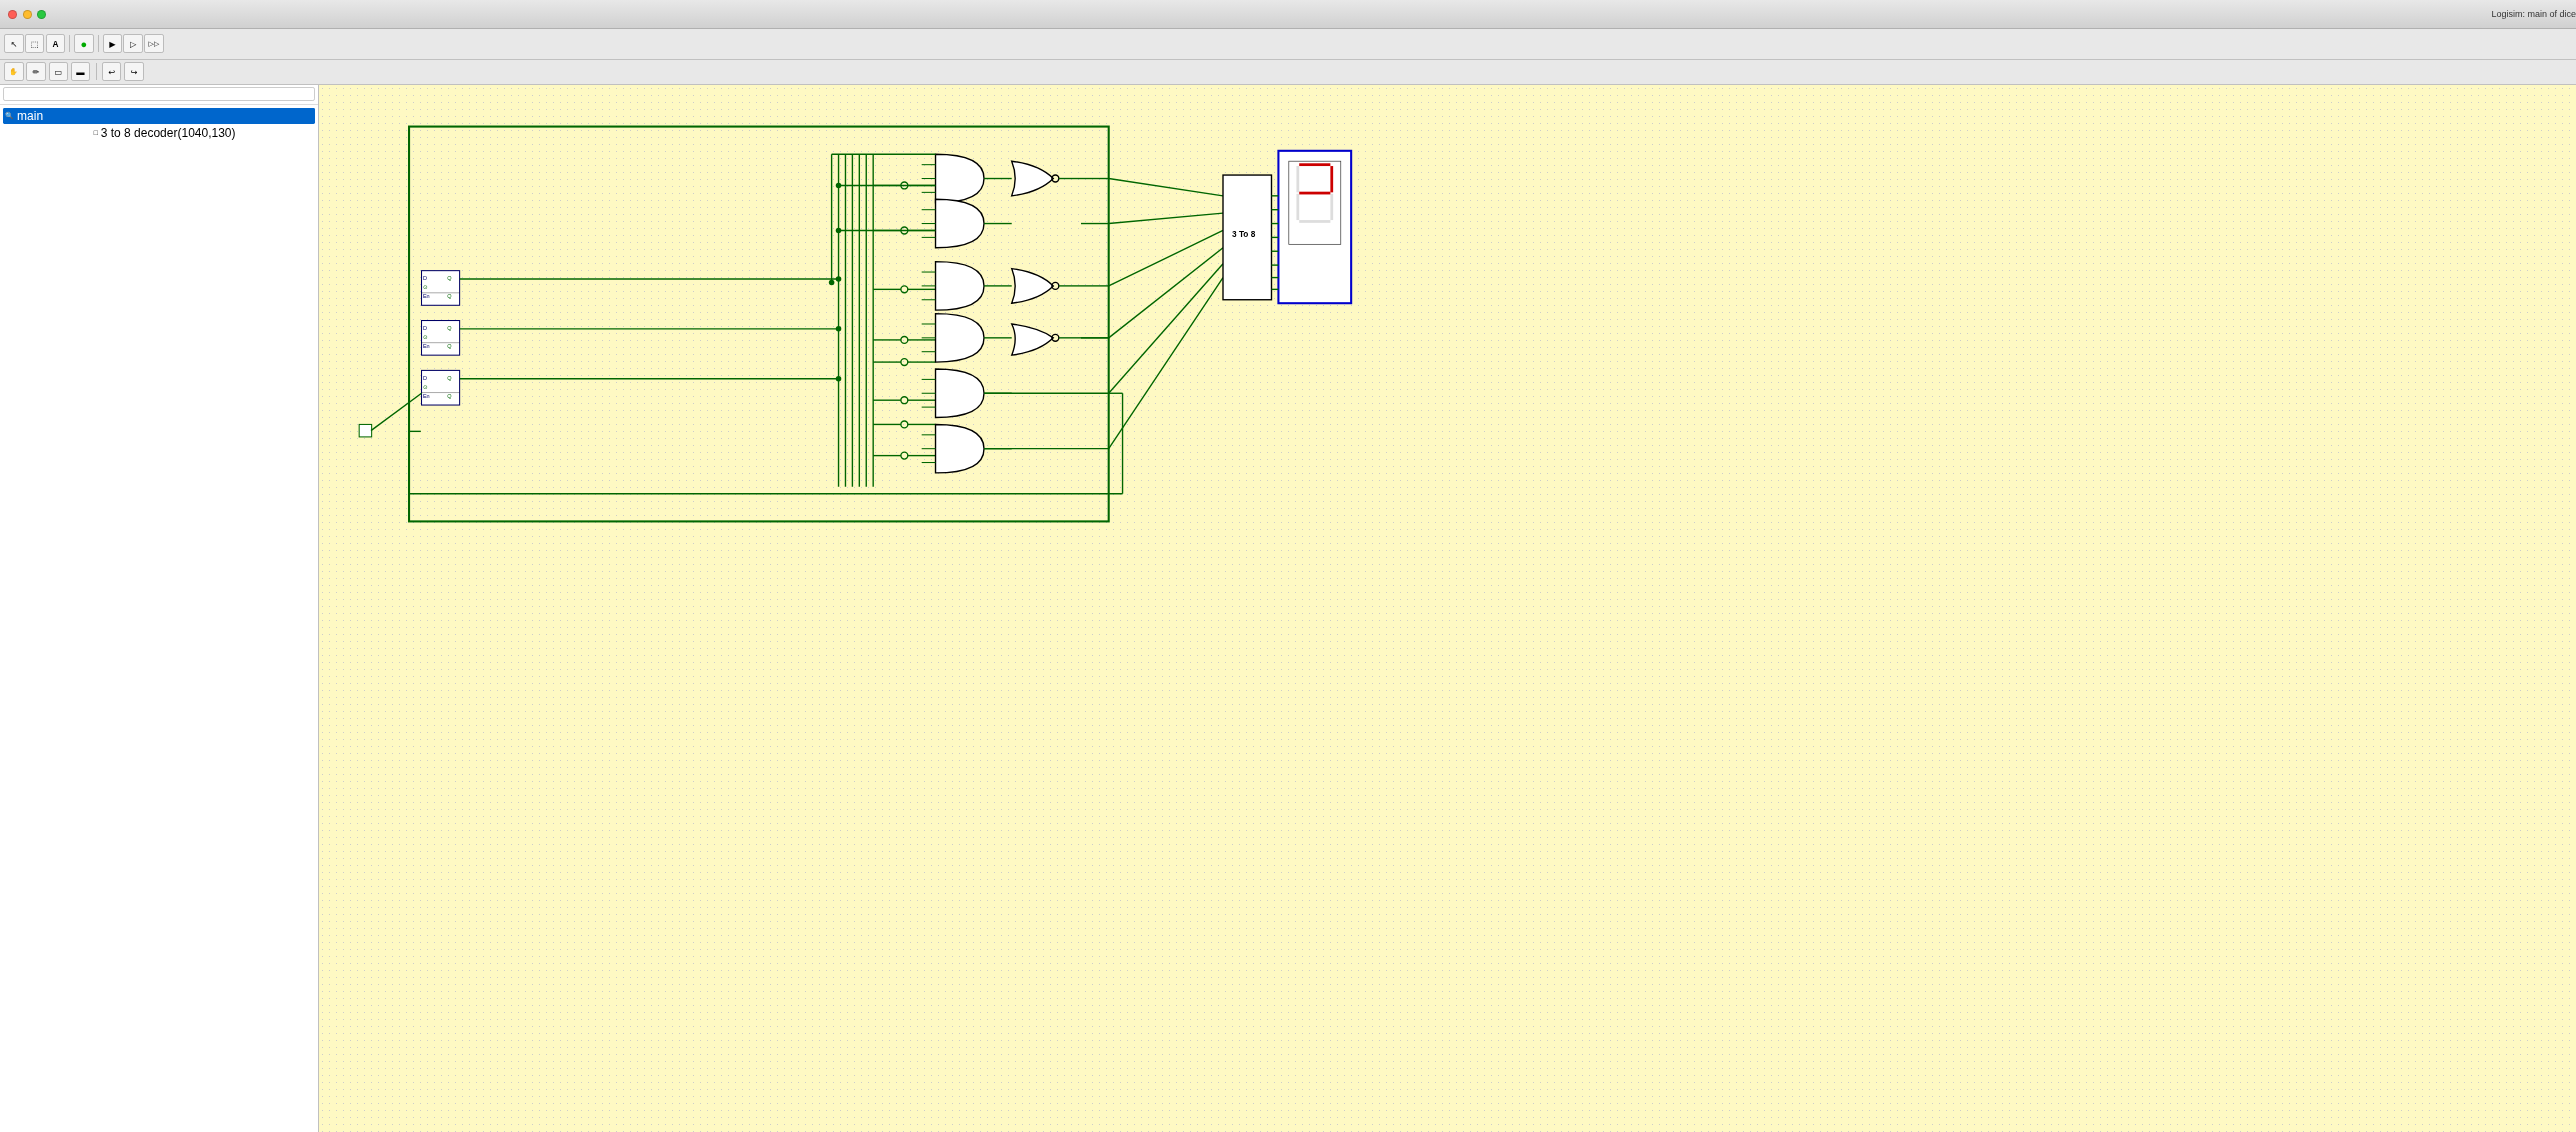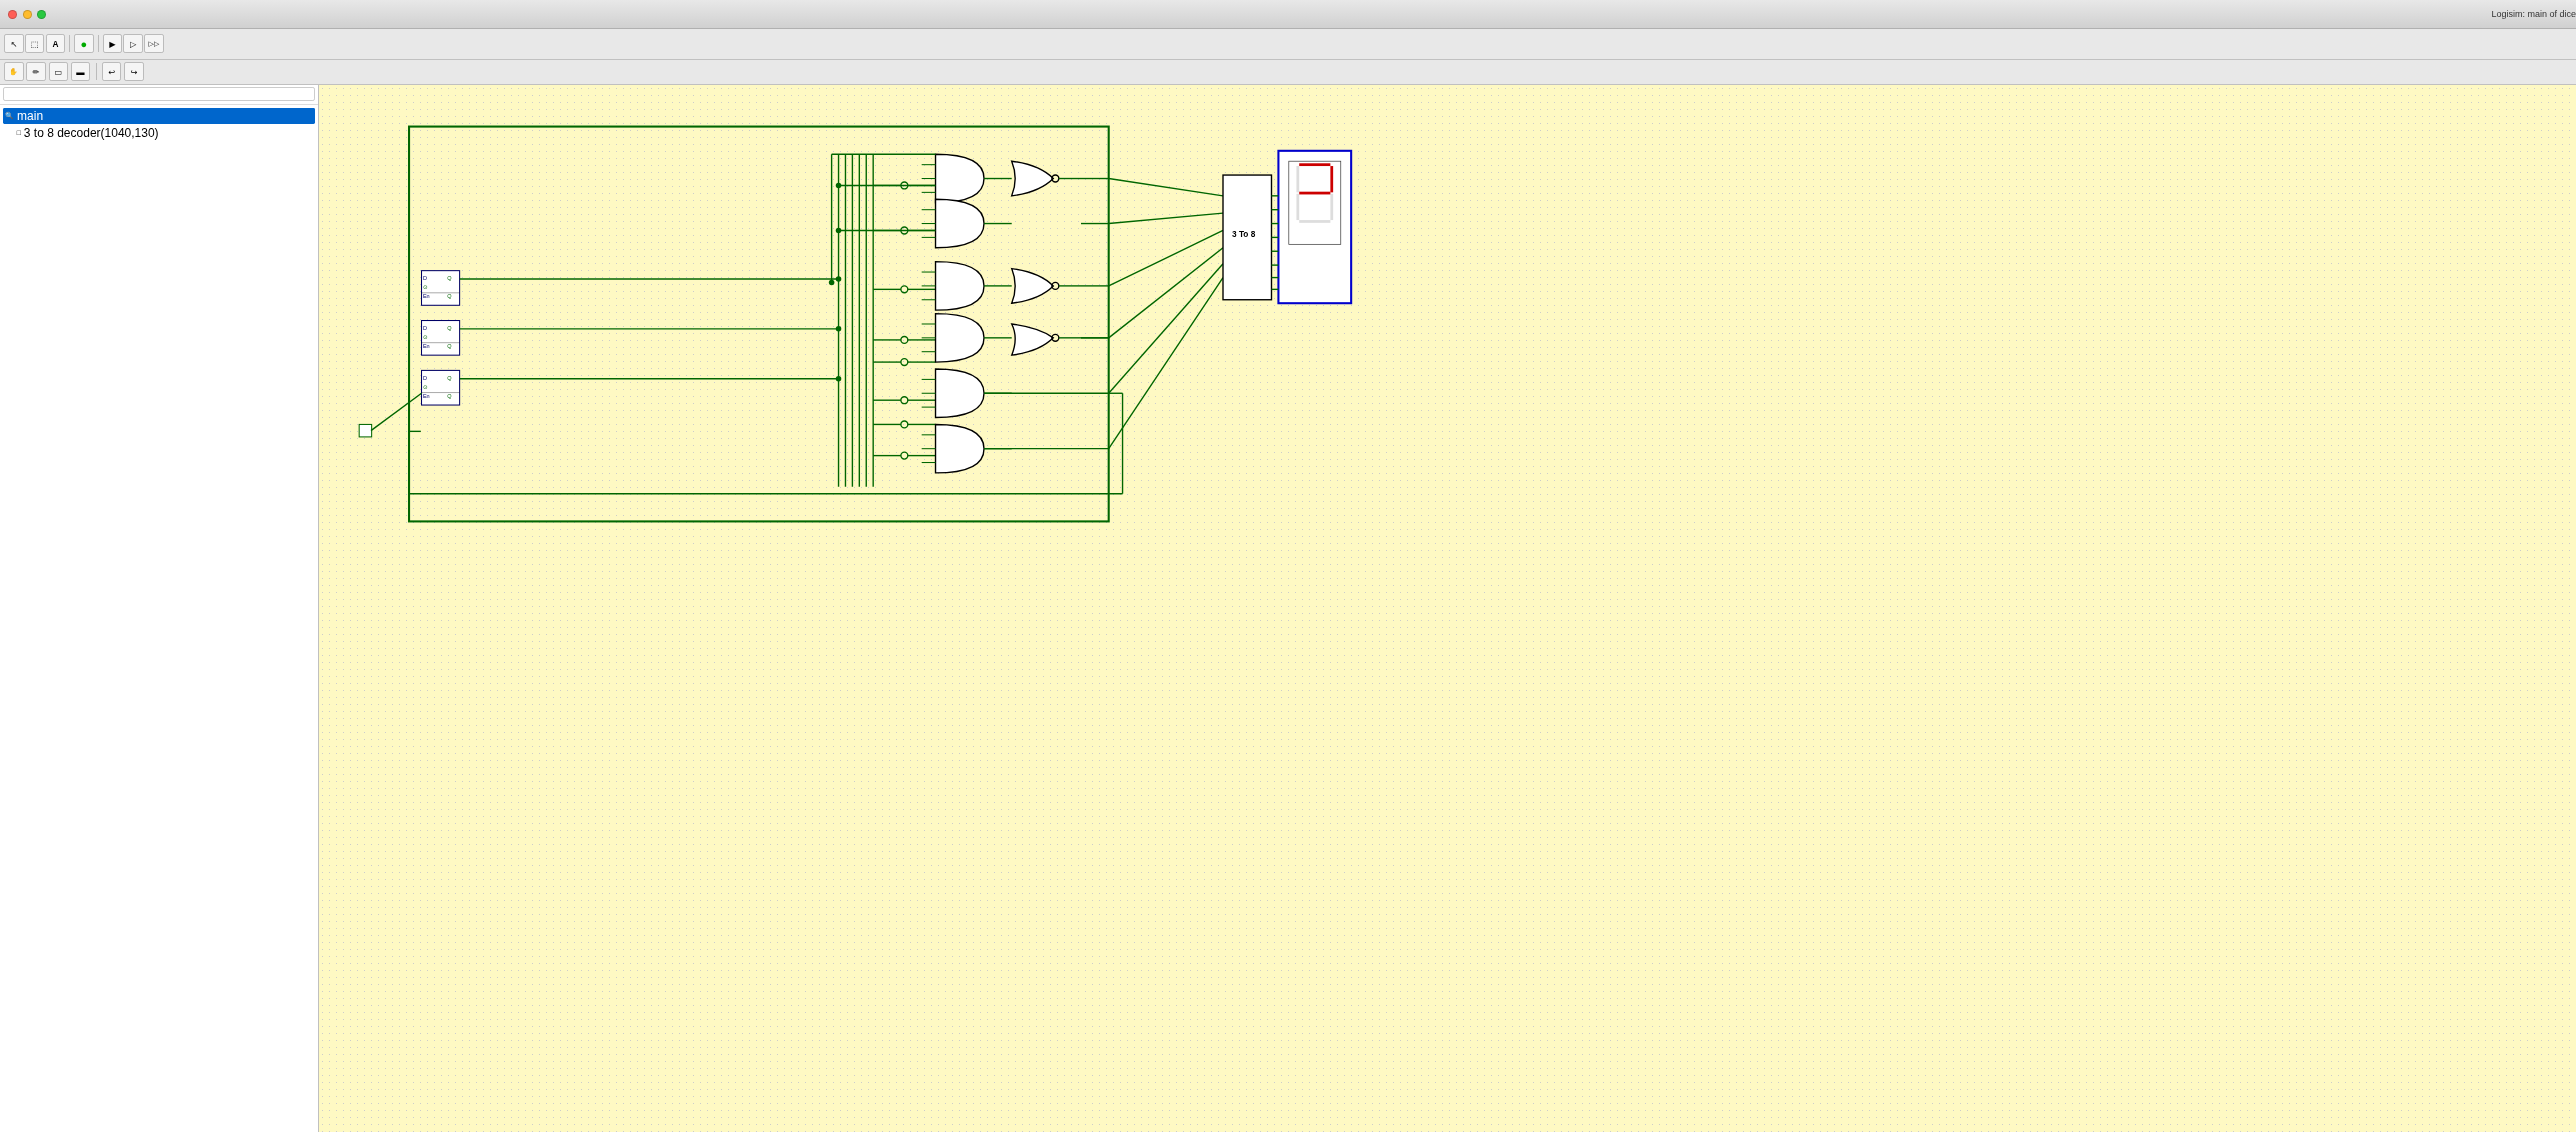--- a/index.html
+++ b/index.html
@@ -125,20 +125,21 @@
       cursor: pointer;
       border-radius: 1.4px;
     }
     .tree-item.selected {
       background: #0066cc;
       color: white;
     }
     .tree-item.selected .tree-label { color: white; }
     .tree-child {
       padding-left: 14px;
+      justify-content: center;
     }
     .tree-icon {
       font-size: 7px;
     }
     .tree-label {
       font-size: 12px;
     }
 
     
     #canvas-area {

